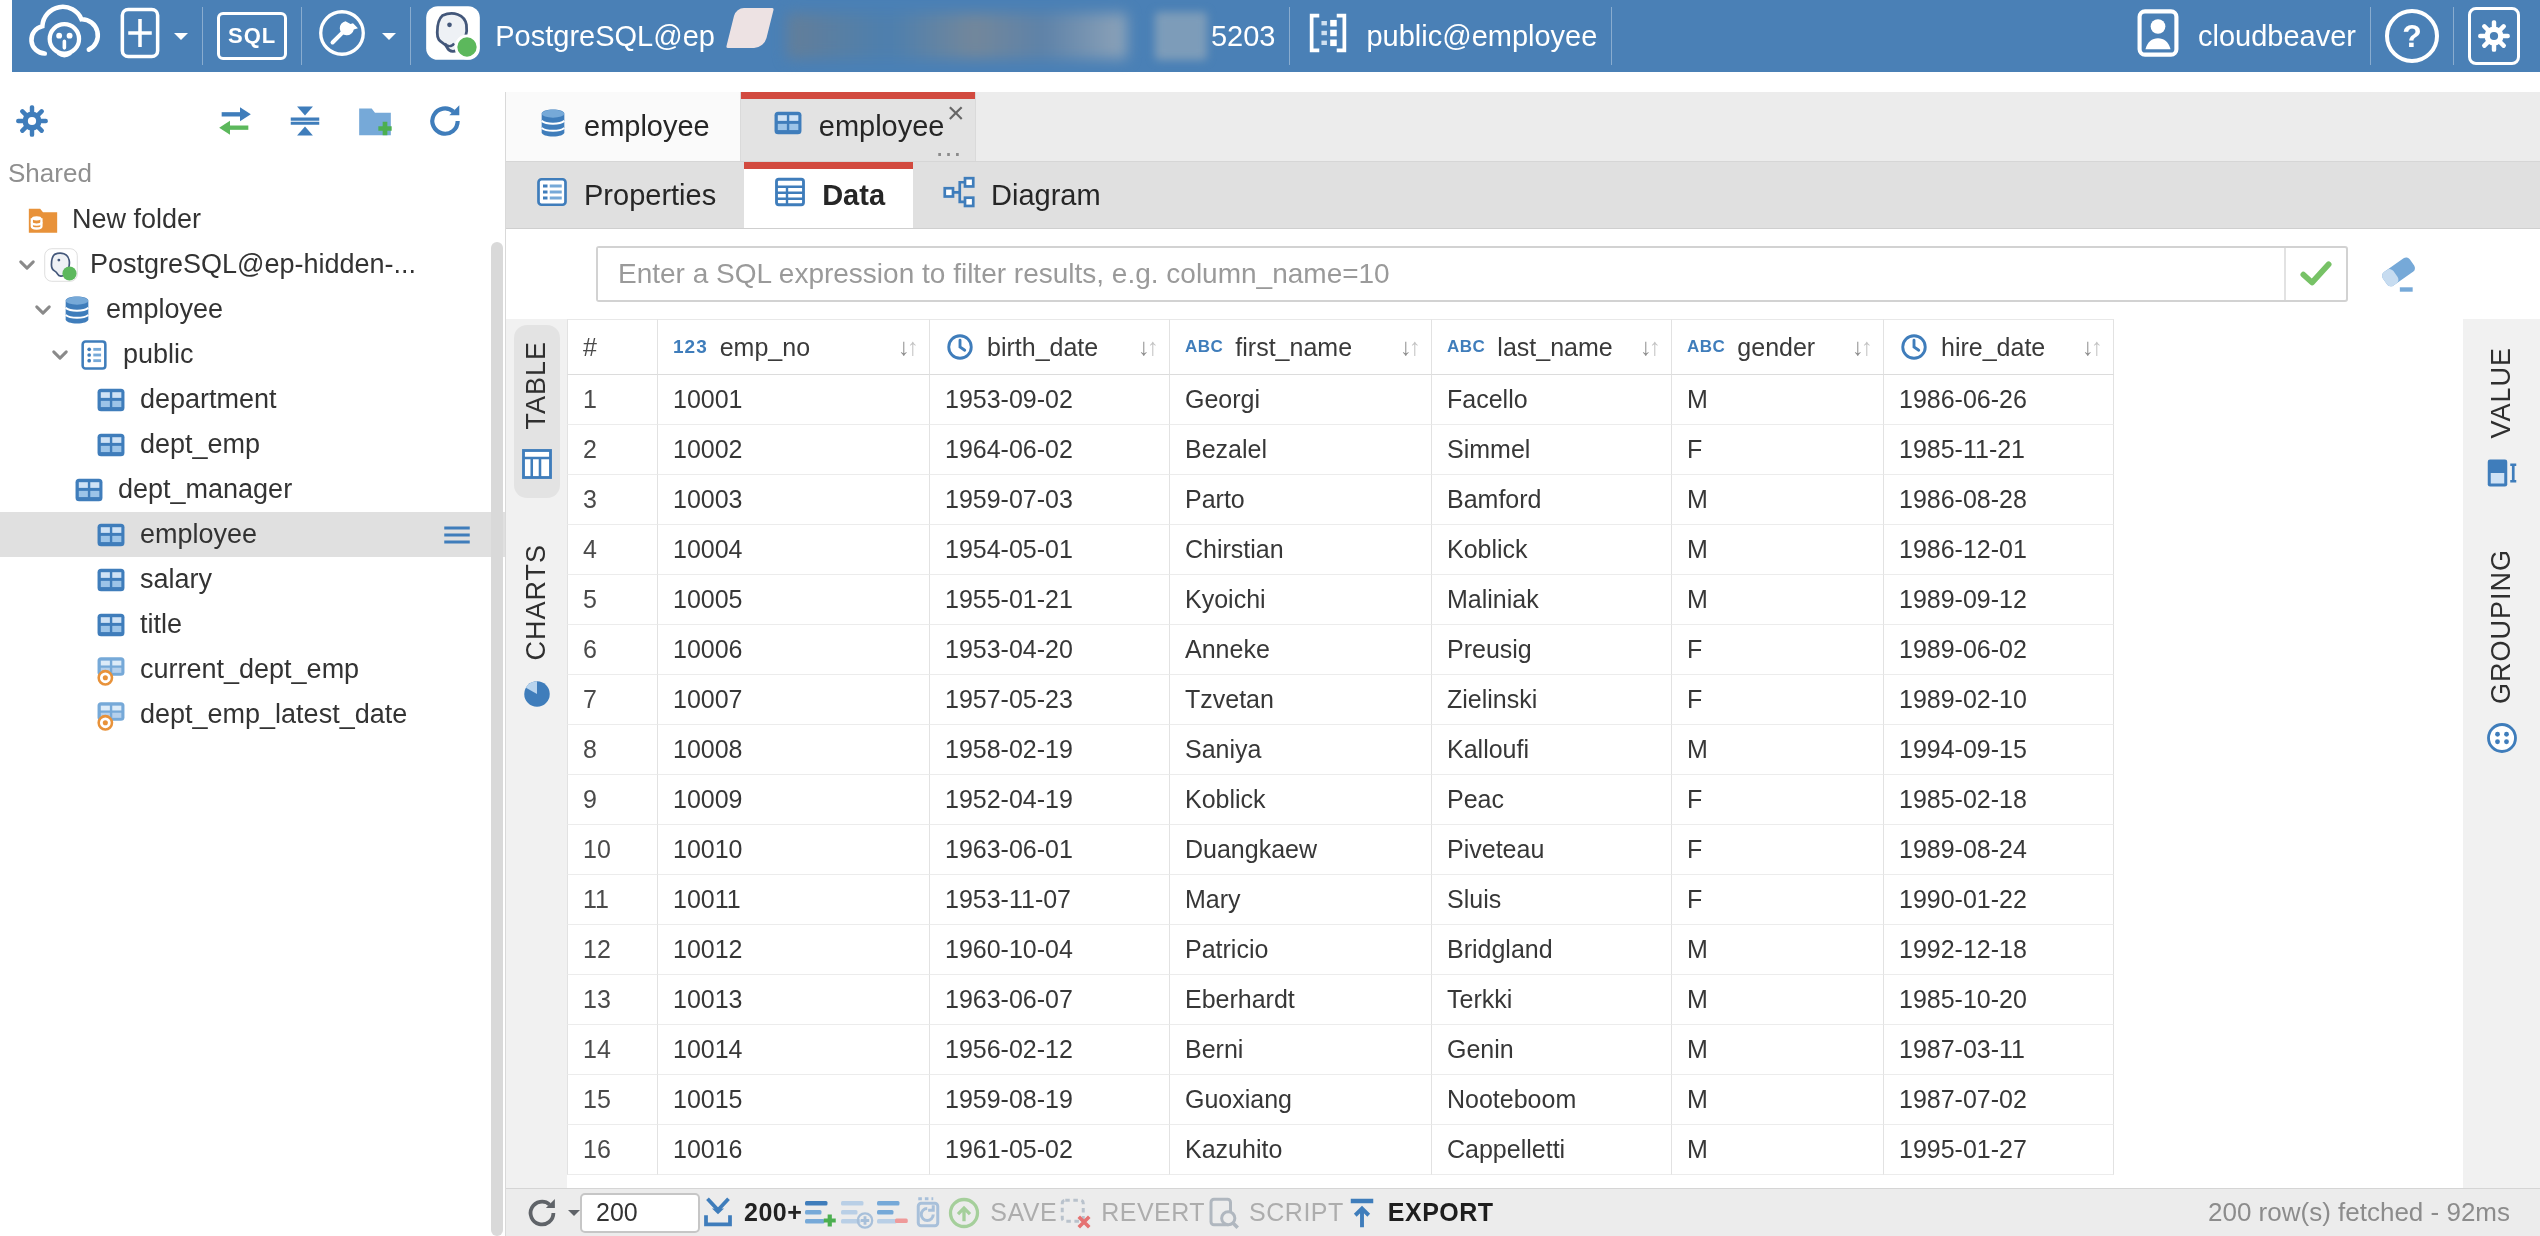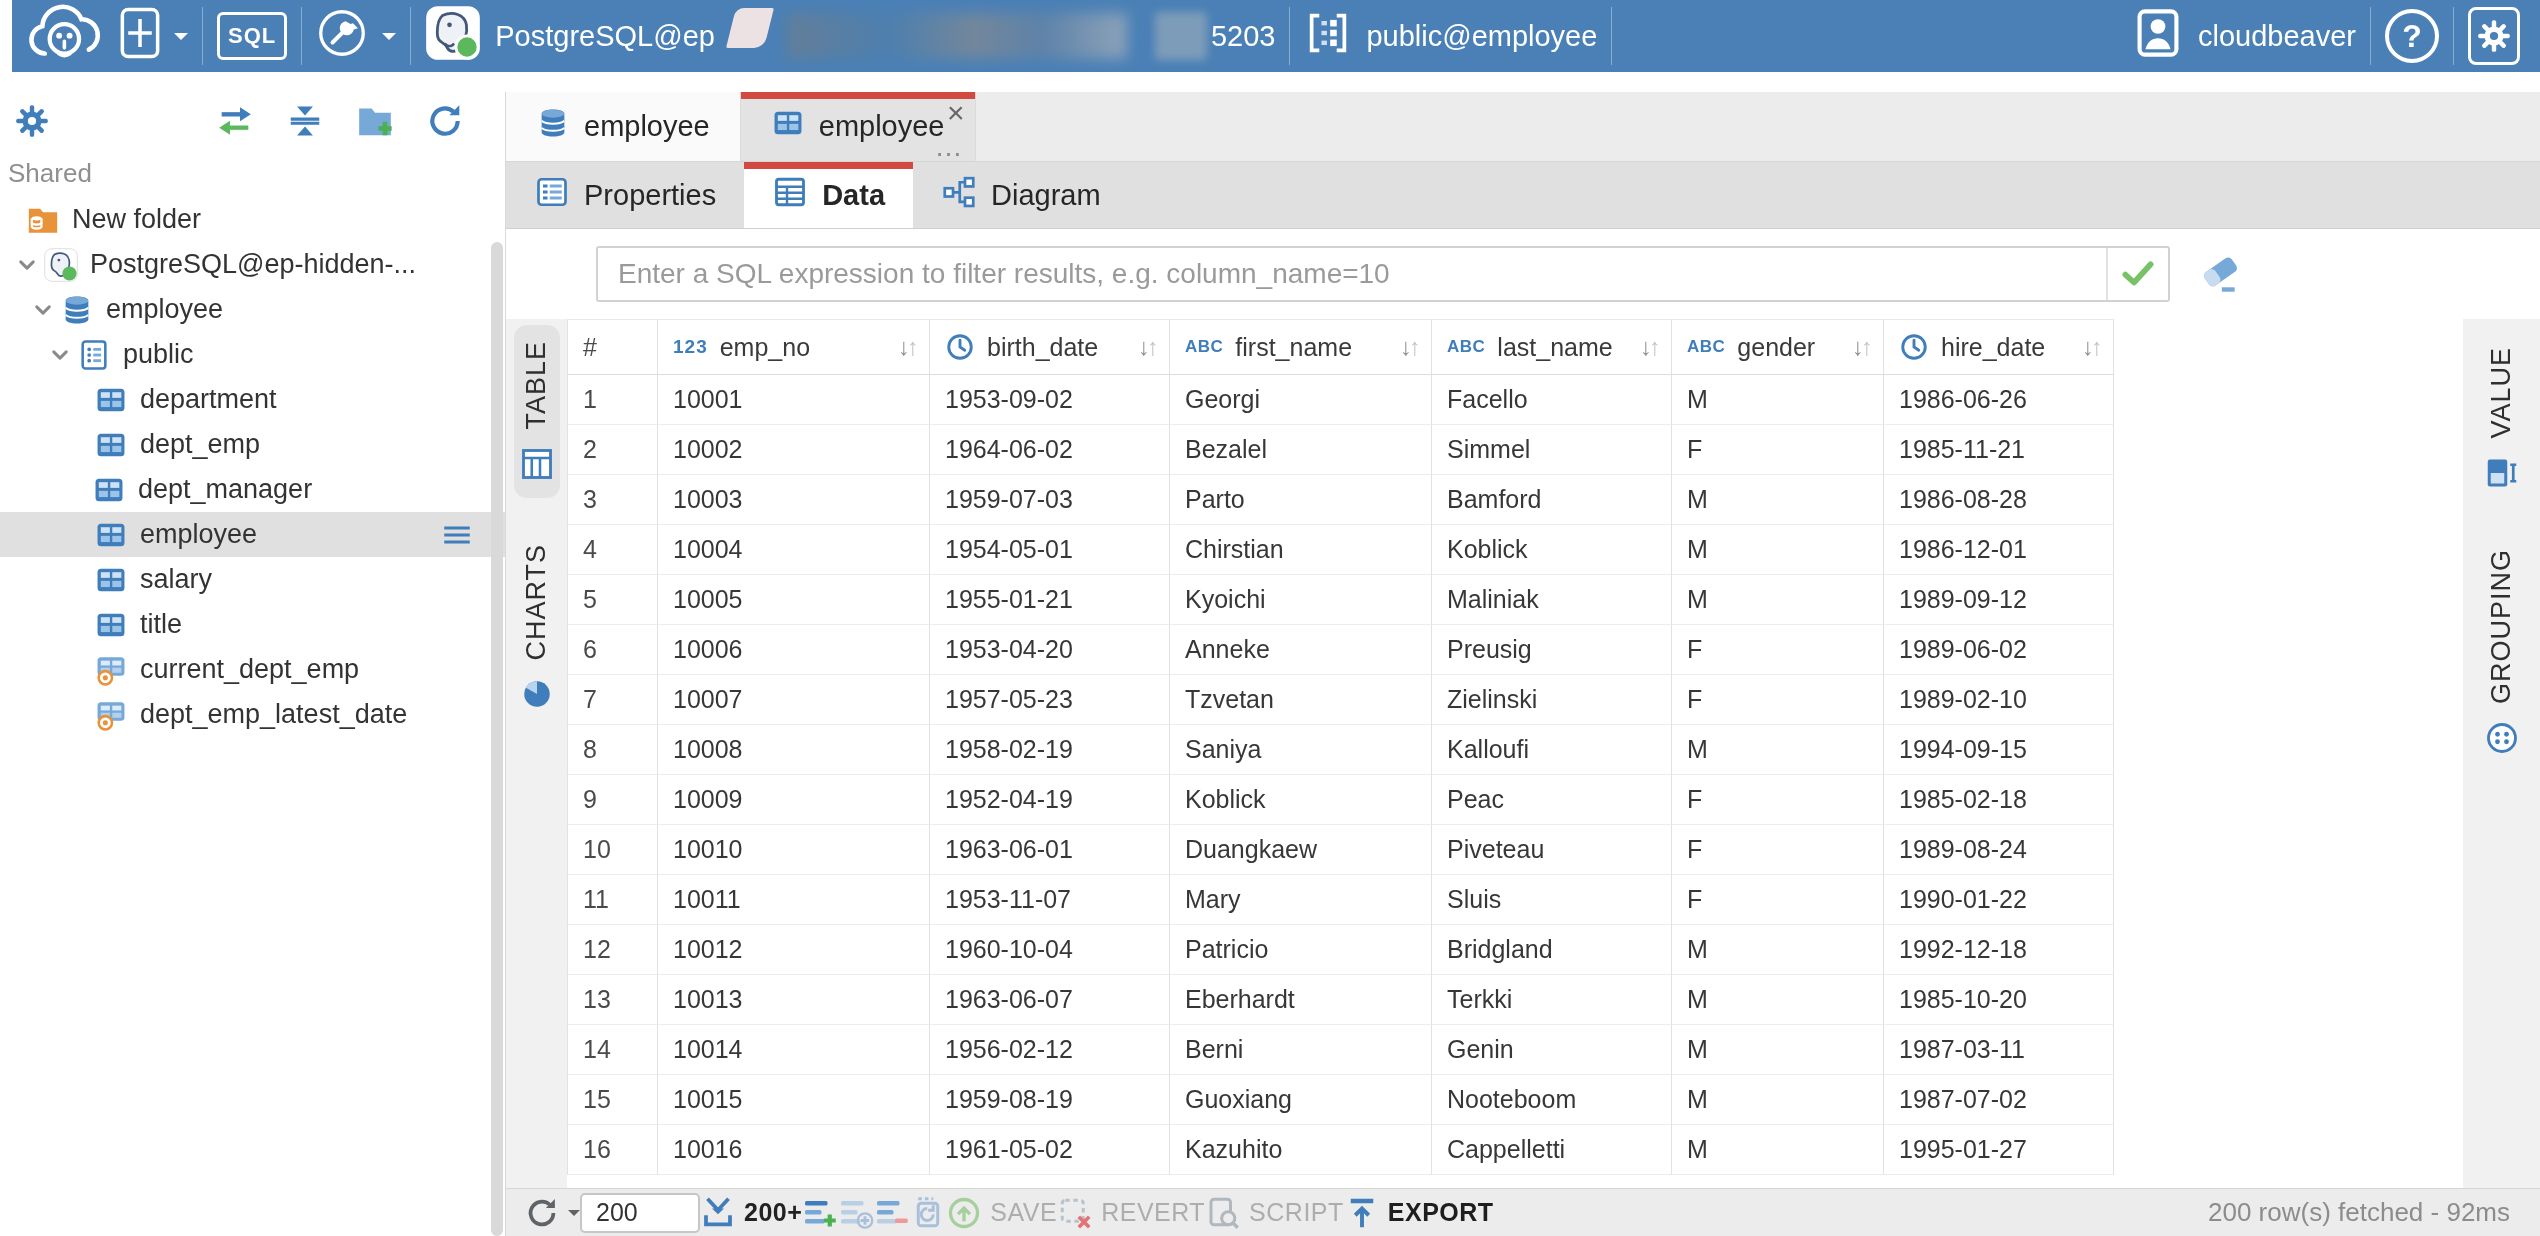--- a/index.html
+++ b/index.html
@@ -62,21 +62,21 @@
   .tab-dots { position:absolute; bottom:0px; right:12px; font-size:28px; color:#8a8a8a; line-height:1; }
 
   .subtabs { height:67px; background:#e0e0e0; display:flex; border-bottom:1px solid #cfcfcf; }
   .subtab { position:relative; display:flex; align-items:center; gap:14px; padding:0 28px;
             font-size:29px; color:#262626; background:none; border:none; font-family:inherit; }
   .subtab.active { background:#fff; font-weight:bold; }
   .subtab.active::before { content:""; position:absolute; top:0; left:0; right:0; height:7px; background:#d24a3f; }
 
   
   .filter-row { height:90px; display:flex; align-items:center; padding-left:90px; background:#fff; }
-  .filter-box { width:1574px; height:56px; border:2px solid #d2d2d2; border-radius:3px;
+  .filter-box { width:1752px; height:56px; border:2px solid #d2d2d2; border-radius:3px;
                 display:flex; align-items:center; background:#fff; }
   .filter-box input { flex:1; border:none; outline:none; font-family:inherit; font-size:28px;
                       color:#333; padding:0 20px; height:100%; }
   .filter-box input::placeholder { color:#9a9a9a; }
   .filter-apply { width:62px; height:100%; border:none; border-left:2px solid #e2e2e2; background:none;
                   display:flex; align-items:center; justify-content:center; }
   .filter-erase { margin-left:22px; width:56px; height:56px; background:none; border:none;
                   display:flex; align-items:center; justify-content:center; }
 
   
@@ -342,21 +342,21 @@
             <svg viewBox="0 0 24 24" width="34" height="34">
               <rect x="2.5" y="4" width="19" height="16" rx="2.5" fill="#3f7dbb"></rect>
               <rect x="4.8" y="6.5" width="6.4" height="4" fill="#cfe2f5"></rect>
               <rect x="12.9" y="6.5" width="6.4" height="4" fill="#cfe2f5"></rect>
               <rect x="4.8" y="12.6" width="6.4" height="4.4" fill="#9cc4e8"></rect>
               <rect x="12.9" y="12.6" width="6.4" height="4.4" fill="#9cc4e8"></rect>
             </svg>
           </span>
           <span class="t-label">dept_emp</span>
         </div>
-        <div class="tree-item" style="padding-left: 92px;">
+        <div class="tree-item" style="padding-left: 72px;">
           <span class="t-icon">
             <svg viewBox="0 0 24 24" width="34" height="34">
               <rect x="2.5" y="4" width="19" height="16" rx="2.5" fill="#3f7dbb"></rect>
               <rect x="4.8" y="6.5" width="6.4" height="4" fill="#cfe2f5"></rect>
               <rect x="12.9" y="6.5" width="6.4" height="4" fill="#cfe2f5"></rect>
               <rect x="4.8" y="12.6" width="6.4" height="4.4" fill="#9cc4e8"></rect>
               <rect x="12.9" y="12.6" width="6.4" height="4.4" fill="#9cc4e8"></rect>
             </svg>
           </span>
           <span class="t-label">dept_manager</span>

